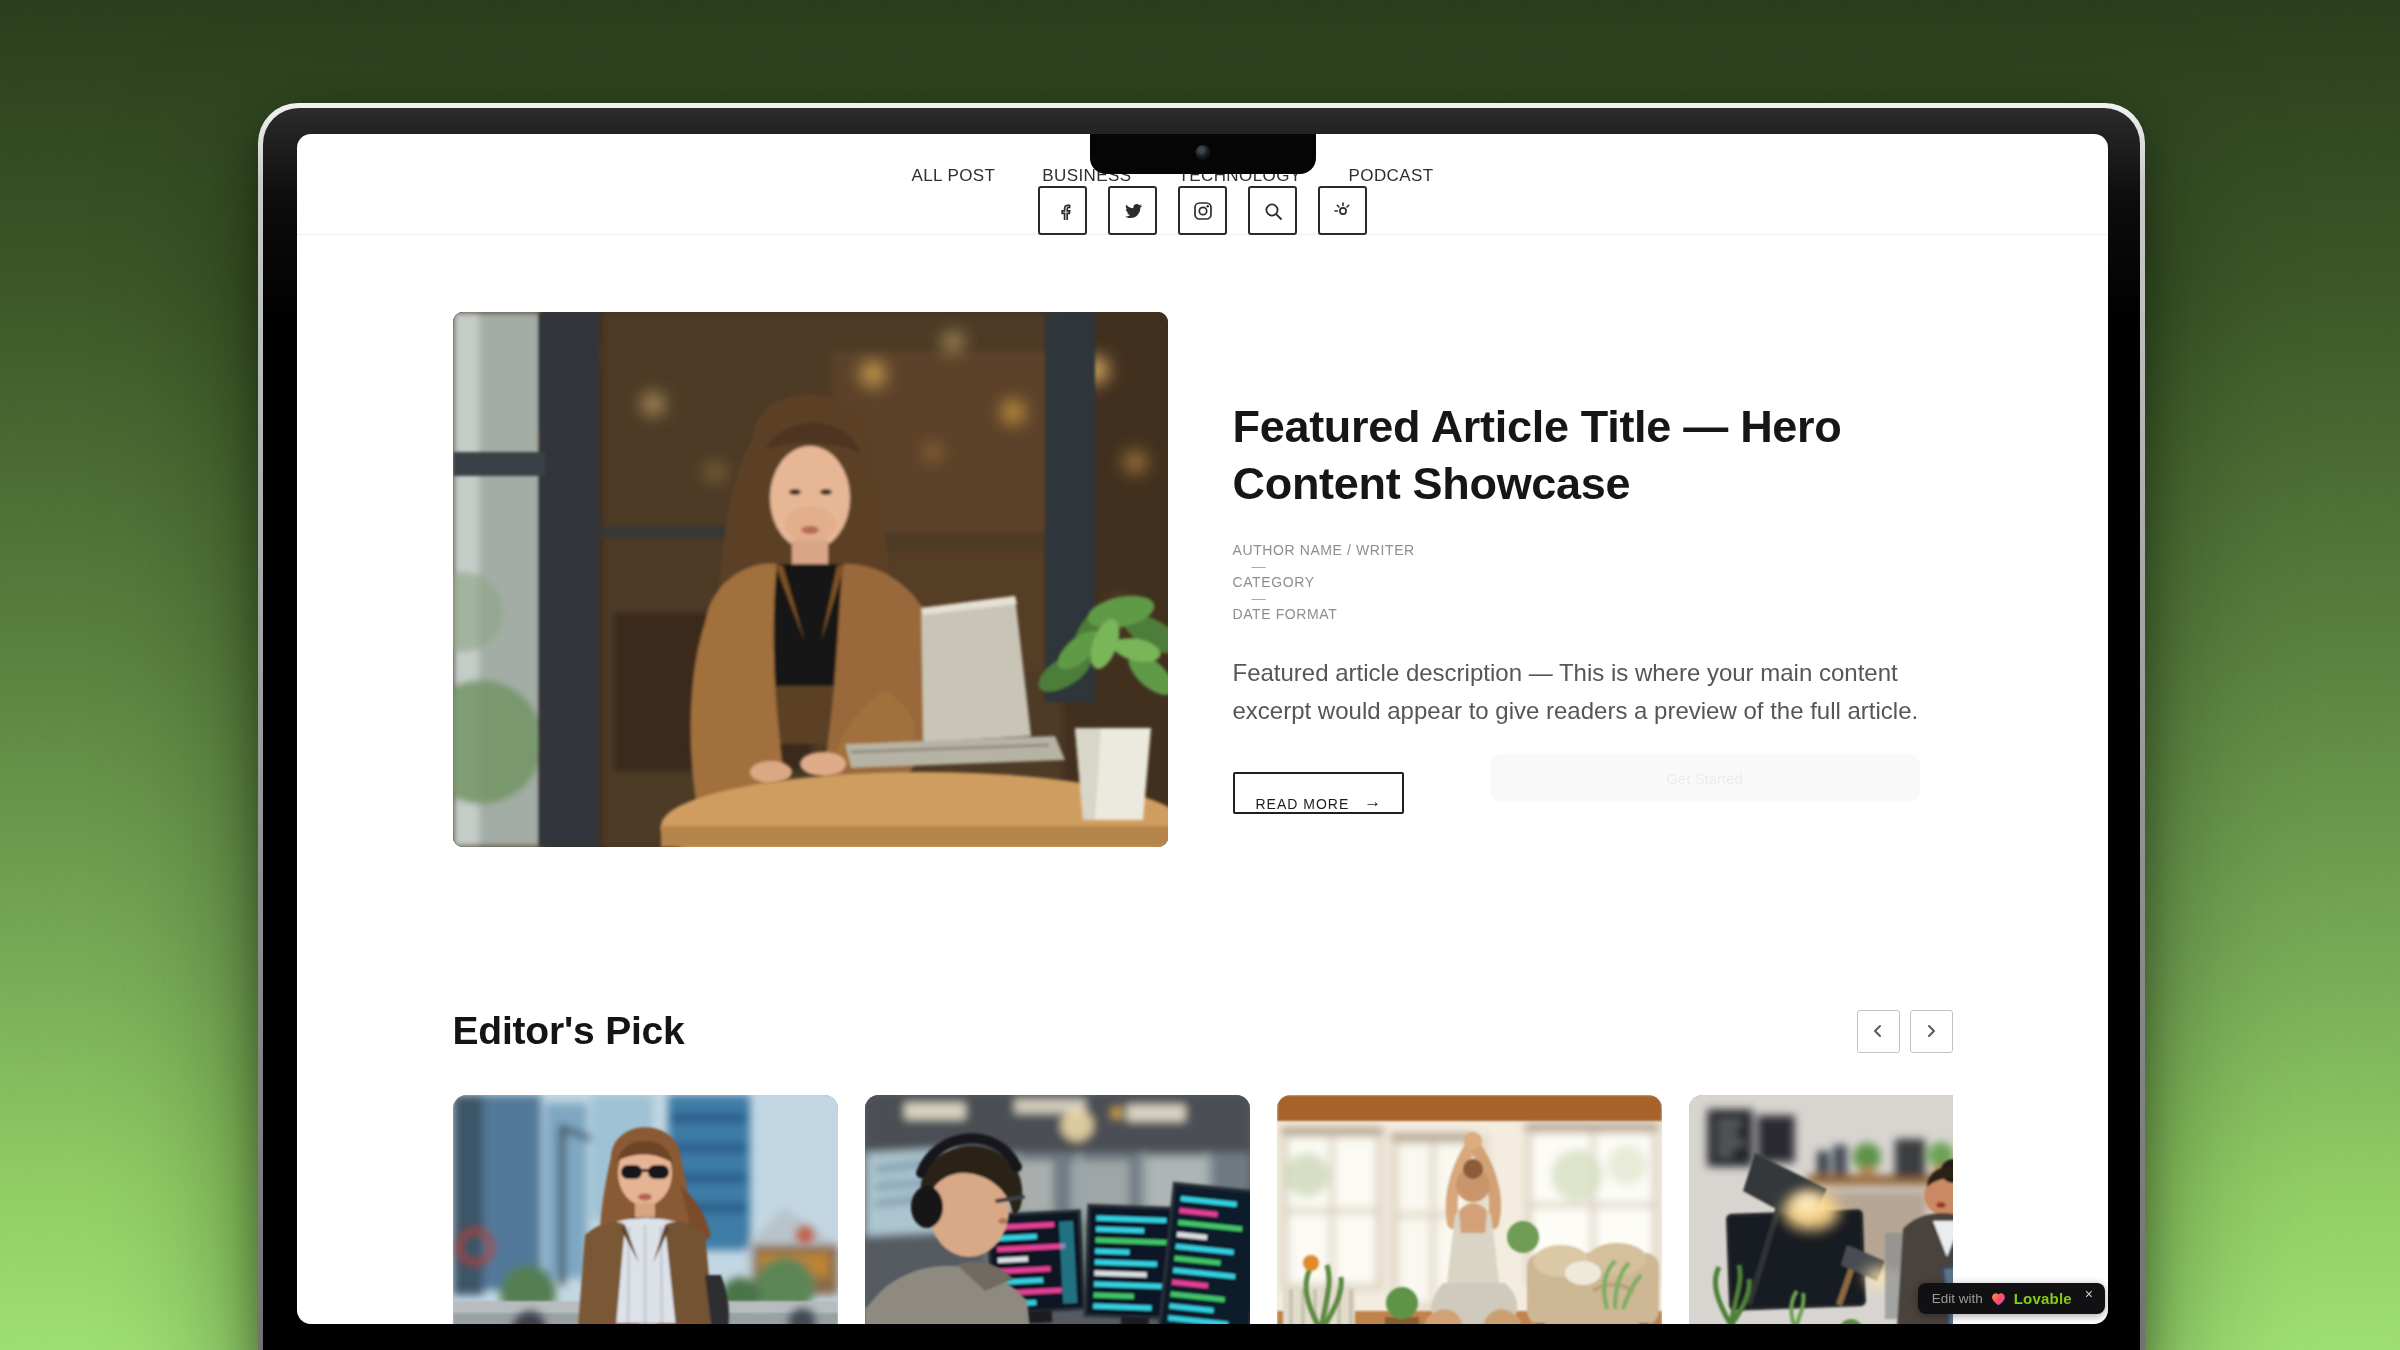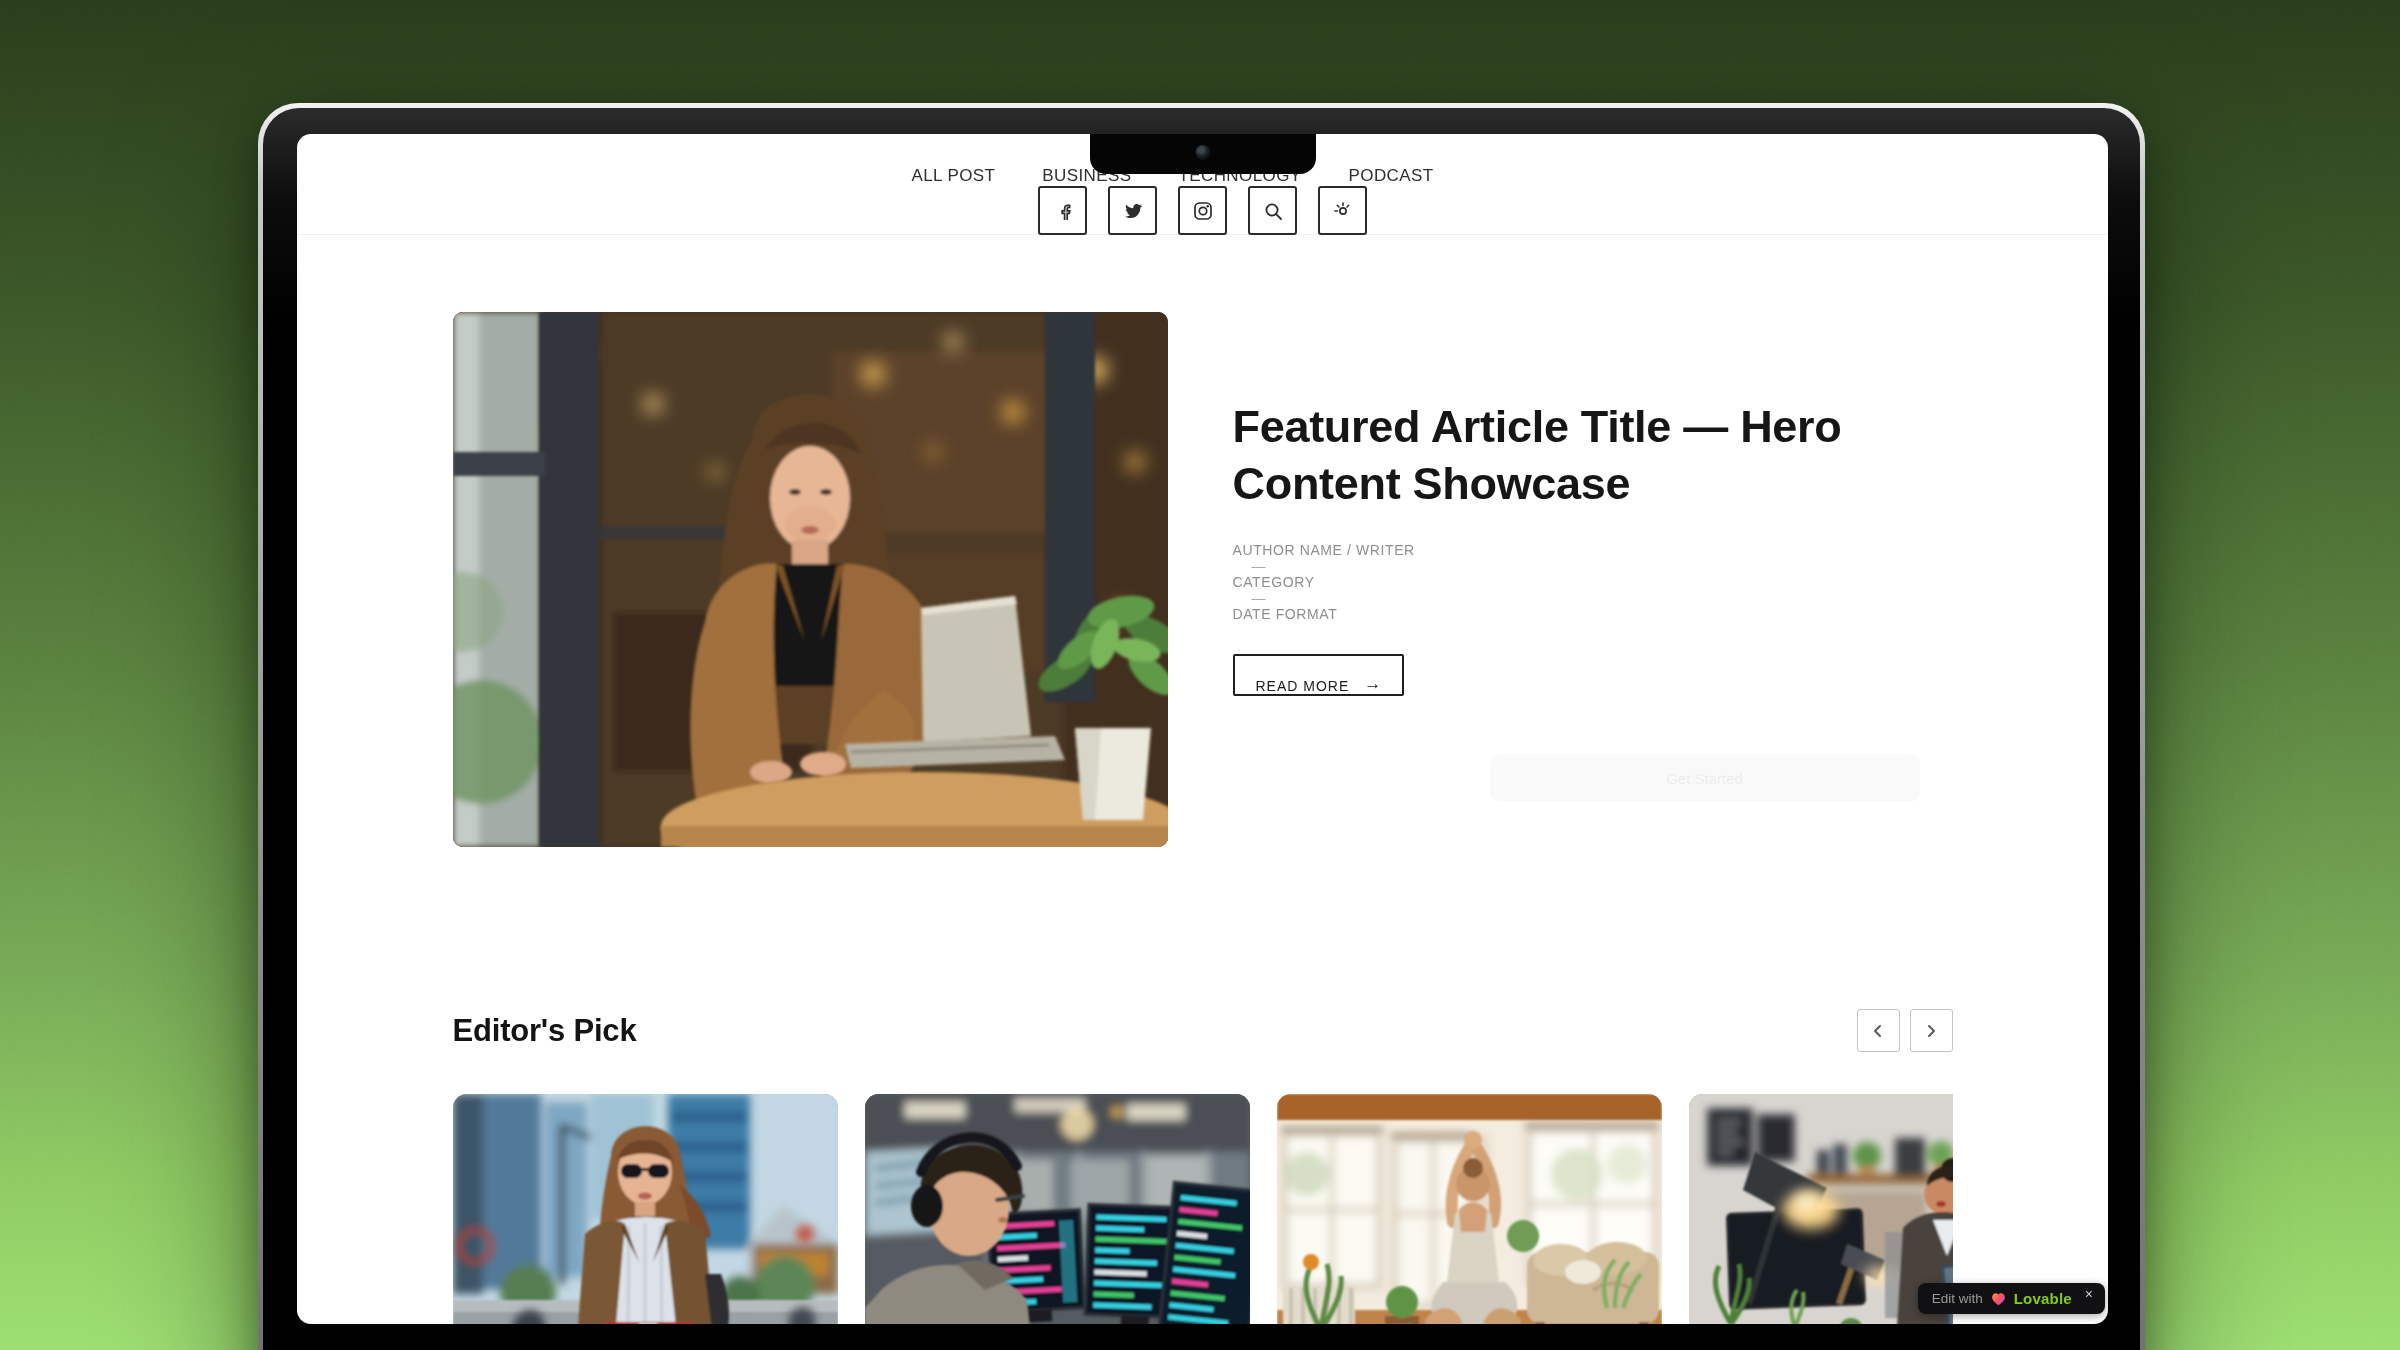--- a/index.html
+++ b/index.html
@@ -74,21 +74,21 @@
   }
   .read-more .arrow{font-size:17px;letter-spacing:0;}
   .ghost-btn{
     position:absolute;left:1037px;top:442px;width:430px;height:48px;border-radius:10px;
     background:rgba(0,0,0,.025);display:flex;align-items:center;justify-content:center;
     color:rgba(0,0,0,.055);font-size:15px;font-weight:500;pointer-events:none;
   }
   
   .editors{margin-top:162px;}
   .editors-head{display:flex;align-items:center;justify-content:space-between;}
-  .editors-title{margin:0;font-size:31px;font-weight:700;color:#141414;letter-spacing:-.2px;}
+  .editors-title{margin:0;font-size:39px;font-weight:700;color:#141414;letter-spacing:-.2px;}
   .arrows{display:flex;gap:10px;}
   .arrow-btn{
     width:43px;height:43px;border:1.5px solid #c4c4c4;border-radius:3px;background:#fff;
     display:flex;align-items:center;justify-content:center;cursor:pointer;padding:0;
   }
   .cards{display:flex;gap:27px;margin-top:42px;width:1500px;overflow:hidden;}
   .card{width:385px;height:300px;border-radius:14px;overflow:hidden;flex:none;cursor:pointer;background:#888;}
   .card svg{display:block;}
   
   .lovable{
@@ -258,20 +258,21 @@
           </div>
           <div class="hero-text">
             <h1 class="hero-title">Featured Article Title — Hero Content Showcase</h1>
             <div class="hero-meta">
               <span>AUTHOR NAME / WRITER</span>
               <span class="sep">—</span>
               <span>CATEGORY</span>
               <span class="sep">—</span>
               <span>DATE FORMAT</span>
             </div>
+            <p class="hero-desc">Featured article description — This is where your main content excerpt would appear to give readers a preview of the full article.</p>
             <button class="read-more">
               <span>READ MORE</span>
               <span class="arrow">→</span>
             </button>
           </div>
           <div class="ghost-btn">Get Started</div>
         </section>
 
         <section class="container editors">
           <div class="editors-head">

